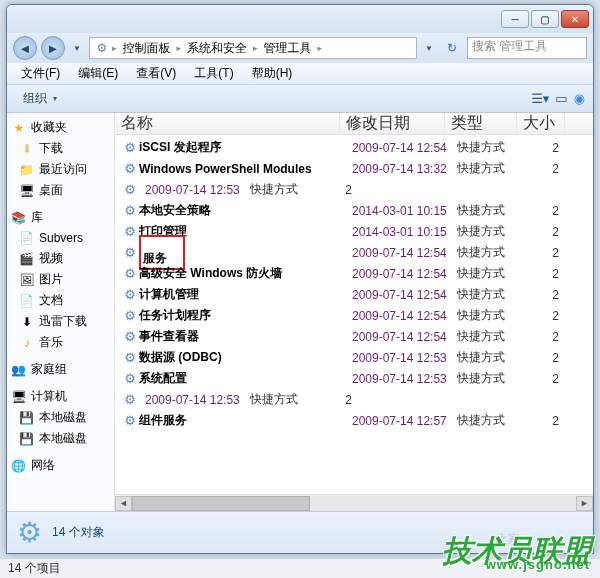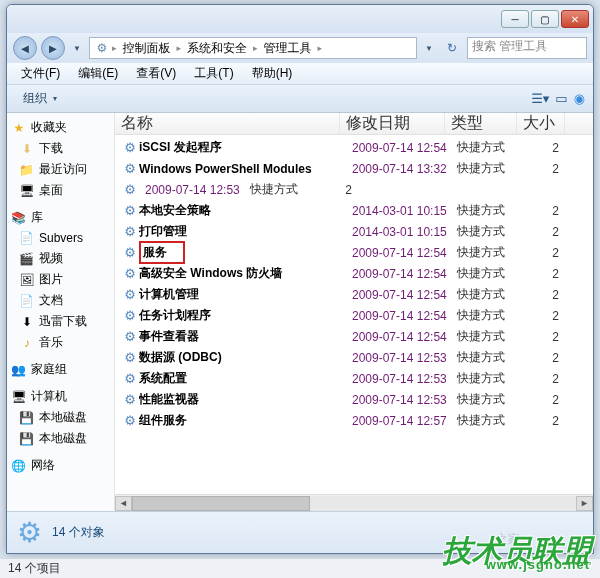--- a/index.html
+++ b/index.html
@@ -347,21 +347,21 @@
           </div>
           <div class="filerow">
             <span class="ficon" style="color: rgb(90, 138, 192);">⚙</span>
             <span class="fname">打印管理</span>
             <span class="fdate">2014-03-01 10:15</span>
             <span class="ftype">快捷方式</span>
             <span class="fsize">2</span>
           </div>
           <div class="filerow">
             <span class="ficon" style="color: rgb(90, 138, 192);">⚙</span>
-            <span class="fname"><span class="redbox" style="padding: 1px 16px 1px 2px; display: inline-block;">服务</span></span>
+            <span class="fname"><span class="redbox" style="padding: 13px 16px 1px 2px; display: inline-block;">服务</span></span>
             <span class="fdate">2009-07-14 12:54</span>
             <span class="ftype">快捷方式</span>
             <span class="fsize">2</span>
           </div>
           <div class="filerow">
             <span class="ficon" style="color: rgb(90, 138, 192);">⚙</span>
             <span class="fname">高级安全 Windows 防火墙</span>
             <span class="fdate">2009-07-14 12:54</span>
             <span class="ftype">快捷方式</span>
             <span class="fsize">2</span>
@@ -396,21 +396,20 @@
           </div>
           <div class="filerow">
             <span class="ficon" style="color: rgb(90, 138, 192);">⚙</span>
             <span class="fname">系统配置</span>
             <span class="fdate">2009-07-14 12:53</span>
             <span class="ftype">快捷方式</span>
             <span class="fsize">2</span>
           </div>
           <div class="filerow">
             <span class="ficon" style="color: rgb(90, 138, 192);">⚙</span>
-            <span class="fname">性能监视器</span>
             <span class="fdate">2009-07-14 12:53</span>
             <span class="ftype">快捷方式</span>
             <span class="fsize">2</span>
           </div>
           <div class="filerow">
             <span class="ficon" style="color: rgb(90, 138, 192);">⚙</span>
             <span class="fname">组件服务</span>
             <span class="fdate">2009-07-14 12:57</span>
             <span class="ftype">快捷方式</span>
             <span class="fsize">2</span>

